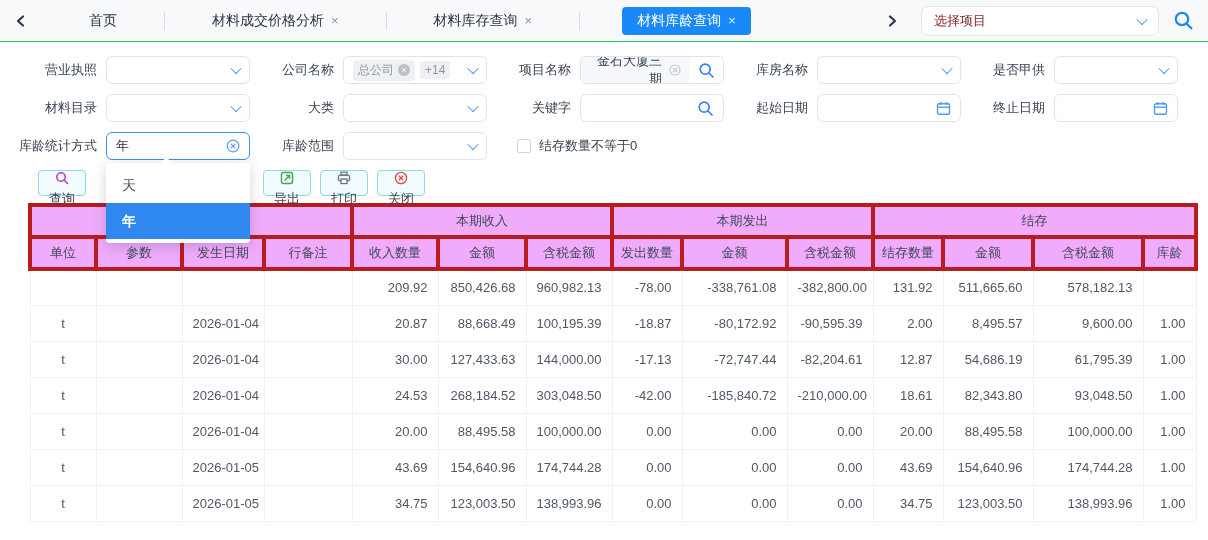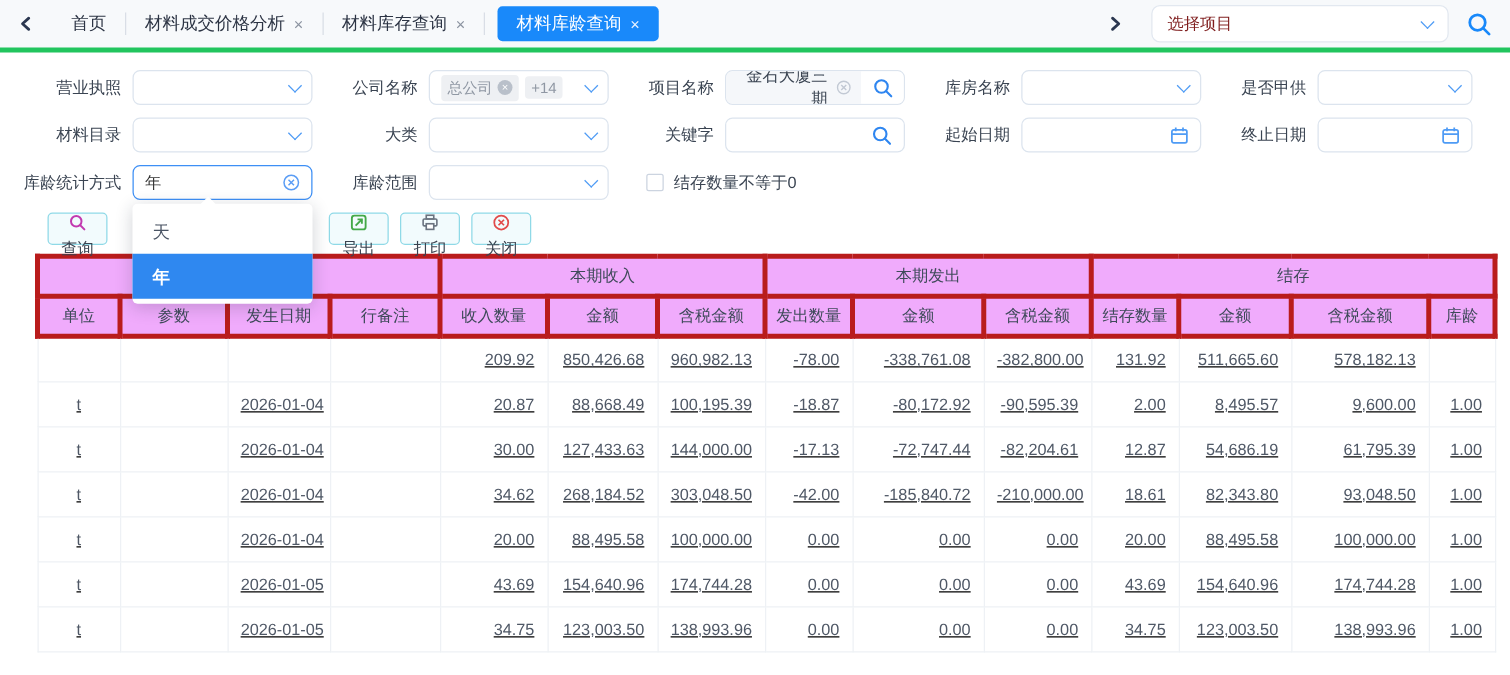--- a/index.html
+++ b/index.html
@@ -1,20 +1,20 @@
 <!DOCTYPE html>
 <html><head>
 <meta charset="utf-8">
 <style>
   * { box-sizing: border-box; margin: 0; padding: 0; }
   html,body { width:1208px; height:540px; overflow:hidden; background:#fff;
     font-family:"Liberation Sans","DejaVu Sans",sans-serif; }
   
-  .topbar { height:42px; background:#f7f9fb; border-bottom:4px solid #22c55e;
-    display:flex; align-items:center; padding:0 14px; position:relative; }
+  .topbar { height:42px; background:#f7f9fb; border-bottom:1px solid #22c55e;
+    display:flex; align-items:center; padding:0 14px; position:relative;gap:32px; }
   .nav-chev { display:flex; align-items:center; cursor:pointer; }
   .tab { font-size:14px; color:#2c3444; padding:0 15px; white-space:nowrap;
     display:flex; align-items:center; cursor:pointer; }
   .tab .x { margin-left:7px; color:#8b93a0; font-size:13px; }
   .tab.active { background:#1989fa; color:#fff; border-radius:4px; height:28px;
     margin:0 10px; }
   .tab.active .x { color:#e8f2ff; }
   .tab-sep { width:1px; height:18px; background:#d9dee6; }
   .topbar-right { margin-left:auto; display:flex; align-items:center; }
   .project-select { width:238px; height:30px; background:#fff; border:1px solid #e2e8f0;
@@ -63,21 +63,21 @@
   .popup li.sel { background:#2f88f0; color:#fff; font-weight:bold; }
   
   table { margin:7px 0 0 28px; border-collapse:collapse; table-layout:fixed; width:1166px;
     font-size:13px; }
   th { background:#f0abfc; border:4px solid #b91c1c; font-weight:400; color:#3f4a5a;
     height:32px; text-align:center; }
   td { border:1px solid #eef1f5; height:36px; padding:0 10px; color:#4f5866; background:#fff;
     white-space:nowrap; overflow:hidden; }
   td.ctr { text-align:center; }
   td.num { text-align:right; }
-  tbody tr { cursor:pointer;text-decoration:underline; }
+  tbody tr { cursor:pointer; }
 </style>
 </head>
 <body>
 
 <div class="topbar">
   <span class="nav-chev" style="margin-right:14px">
     <svg width="14" height="14" viewBox="0 0 14 14">
         <polyline points="9,2.5 4,7 9,11.5" fill="none" stroke="#2b3750" stroke-width="2.2" stroke-linecap="round" stroke-linejoin="round"></polyline>
       </svg>
   </span>
@@ -388,21 +388,21 @@
         <td class="num">12.87</td>
         <td class="num">54,686.19</td>
         <td class="num">61,795.39</td>
         <td class="num">1.00</td>
       </tr>
       <tr>
         <td class="ctr">t</td>
         <td class="ctr"></td>
         <td class="ctr">2026-01-04</td>
         <td class="ctr"></td>
-        <td class="num">34.62</td>
+        <td class="num">24.53</td>
         <td class="num">268,184.52</td>
         <td class="num">303,048.50</td>
         <td class="num">-42.00</td>
         <td class="num">-185,840.72</td>
         <td class="num">-210,000.00</td>
         <td class="num">18.61</td>
         <td class="num">82,343.80</td>
         <td class="num">93,048.50</td>
         <td class="num">1.00</td>
       </tr>

